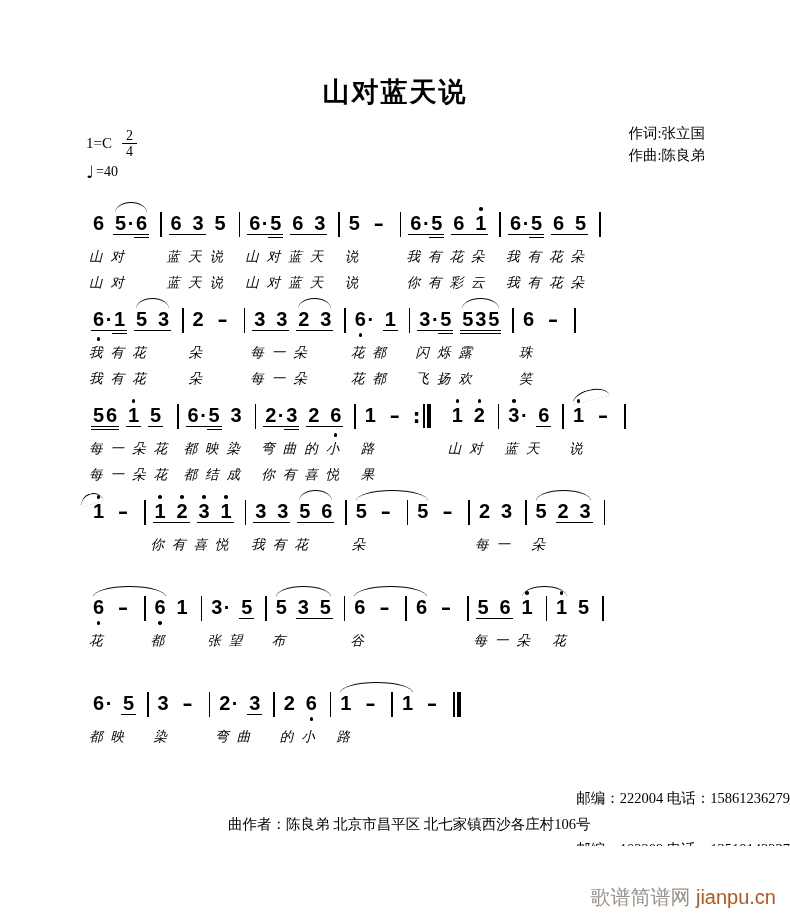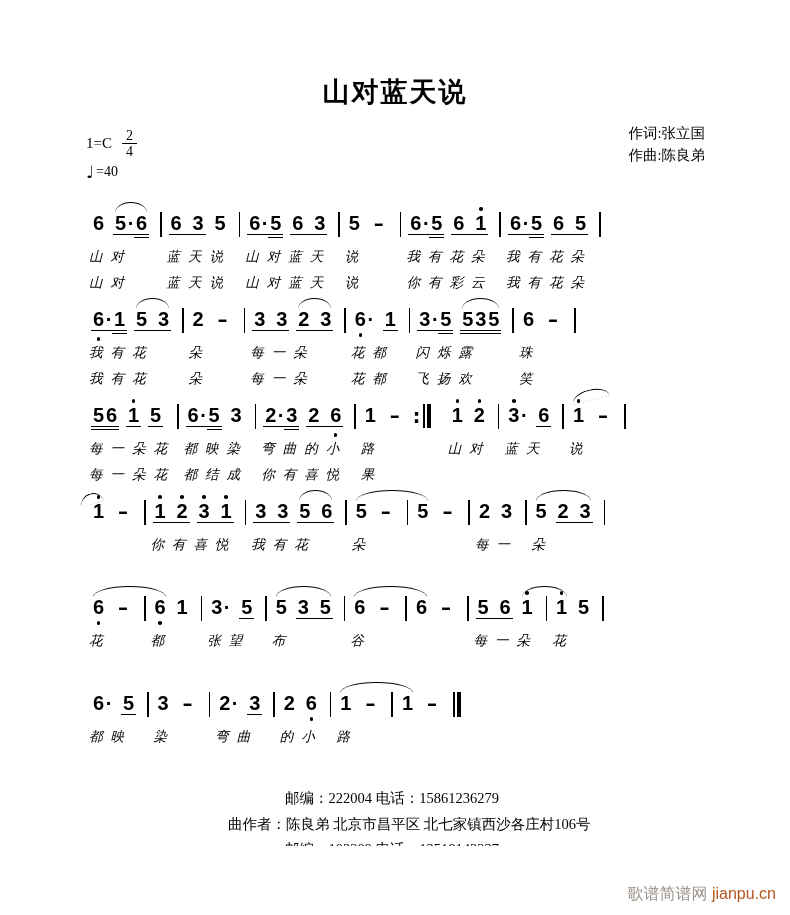--- a/index.html
+++ b/index.html
@@ -45,24 +45,24 @@
   .endbar .thick{width:3.6px;background:#000;margin-left:2.5px;}
   .lyr{margin-top:8px;height:22px;font-size:13.5px;letter-spacing:8px;white-space:nowrap;
        padding-left:3px;font-family:"Liberation Sans",sans-serif;font-style:italic;}
   .lyr + .lyr{margin-top:4px;}
   .arc{position:absolute;height:10px;border:solid #000;border-width:1.7px 0 0 0;
        border-radius:50% 50% 0 0 / 100% 100% 0 0;}
   .arc.up{transform:rotate(-14deg);transform-origin:left bottom;}
   .arc.dn{transform:rotate(-16deg);transform-origin:right bottom;}
   
   #footer{margin:36px 0 0 228px;font-size:14.5px;line-height:25.5px;}
-  #footer .indent{padding-left:57px;}
+  #footer .indent{padding-left:57px;text-align:right;}
   #footer .clip{height:9px;overflow:hidden;}
   
-  #watermark{position:absolute;right:14px;top:884px;font-size:16px;color:#9a928a;
+  #watermark{position:absolute;right:14px;top:884px;font-size:20px;color:#9a928a;
              font-family:"Liberation Sans",sans-serif;}
   #watermark .url{color:#b4571e;}
 </style>
 </head>
 <body>
 
 <div id="page">
   <h1 id="title">山对蓝天说</h1>
 
   <div class="meta-row">

